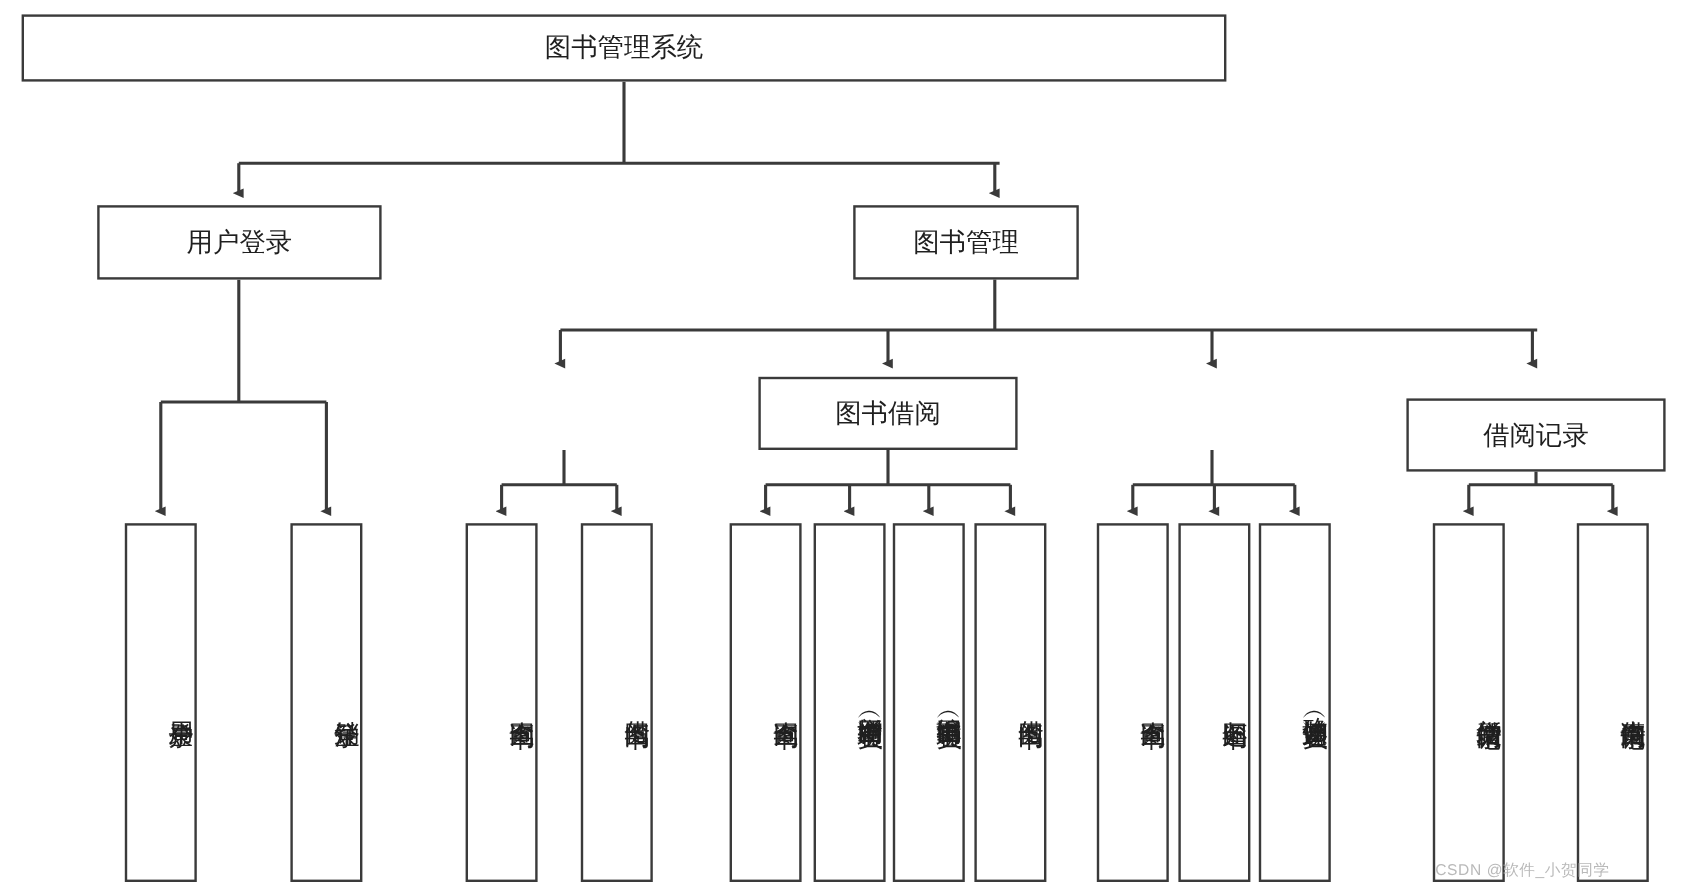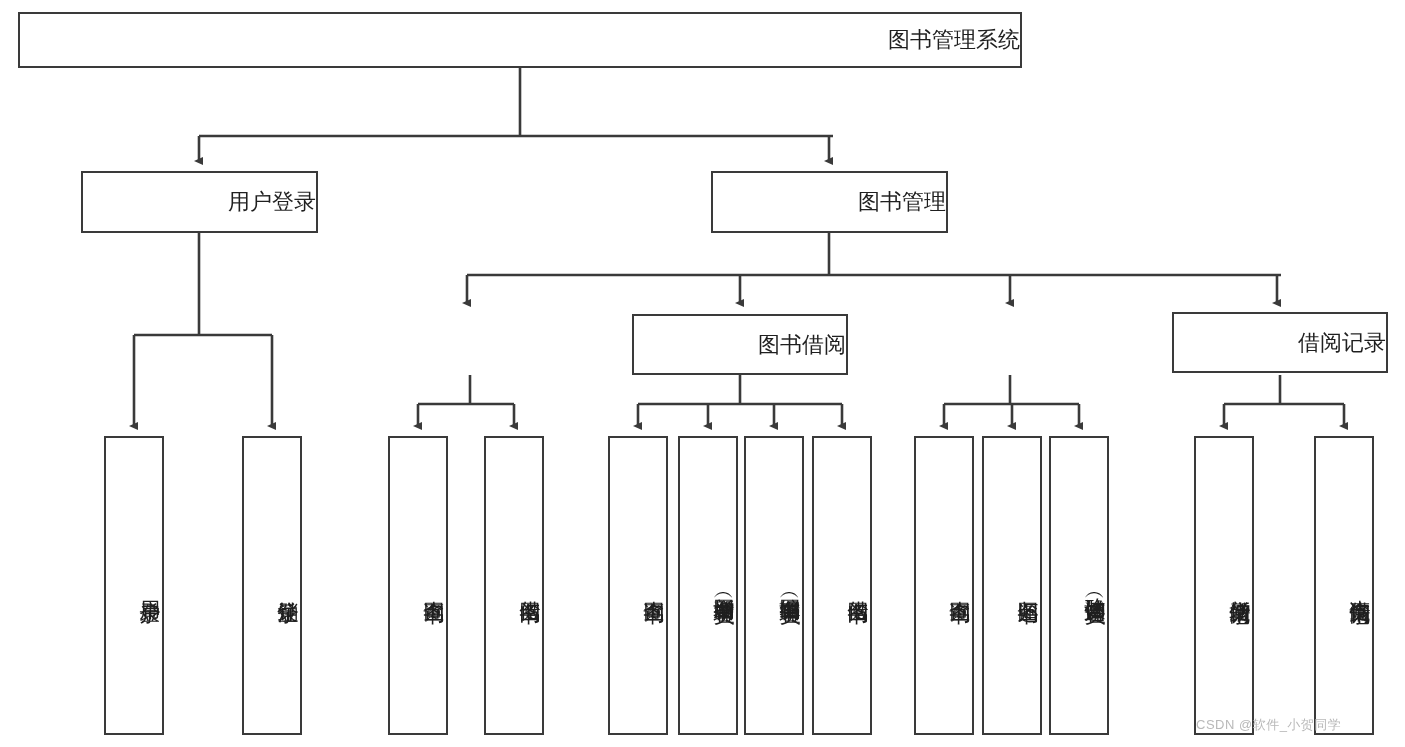--- a/index.html
+++ b/index.html
@@ -26,21 +26,21 @@
     height: 747px;
     pointer-events: none;
   }
   .node {
     position: absolute;
     box-sizing: border-box;
     background: #ffffff;
     border: 2px solid #3a3a3a;
     display: flex;
     align-items: center;
-    justify-content: flex-end;
+    justify-content: center;
     color: #1f1f1f;
     line-height: 1.18;
     text-align: center;
   }
   .node.h {
     font-size: 22px;
   }
   .node.root {
     font-size: 22px;
   }
@@ -121,28 +121,28 @@
     </g>
   </svg>
 
   <div class="node root" style="left:18px; top:12px; width:1004px; height:56px;">
     <span class="lbl">图书管理系统</span>
   </div>
 
   <div class="node h" style="left:81px; top:171px; width:237px; height:62px;">
     <span class="lbl">用户登录</span>
   </div>
-  <div class="node h" style="left:711px; top:171px; width:237px; height:62px;font-family:Liberation Serif, serif;">
+  <div class="node h" style="left:711px; top:171px; width:188px; height:62px;font-family:Liberation Serif, serif;">
     <span class="lbl">图书管理</span>
   </div>
 
   <div class="node h" style="left:632px; top:314px; width:216px; height:61px;">
     <span class="lbl">图书借阅</span>
   </div>
-  <div class="node h" style="left:1172px; top:312px; width:216px; height:61px;">
+  <div class="node h" style="left:1172px; top:332px; width:216px; height:61px;">
     <span class="lbl">借阅记录</span>
   </div>
 
   <div class="node v" style="left:104px; top:436px; width:60px; height:299px;">
     <span class="lbl">用户登录</span>
   </div>
   <div class="node v" style="left:242px; top:436px; width:60px; height:299px;">
     <span class="lbl">注销登录</span>
   </div>
 

